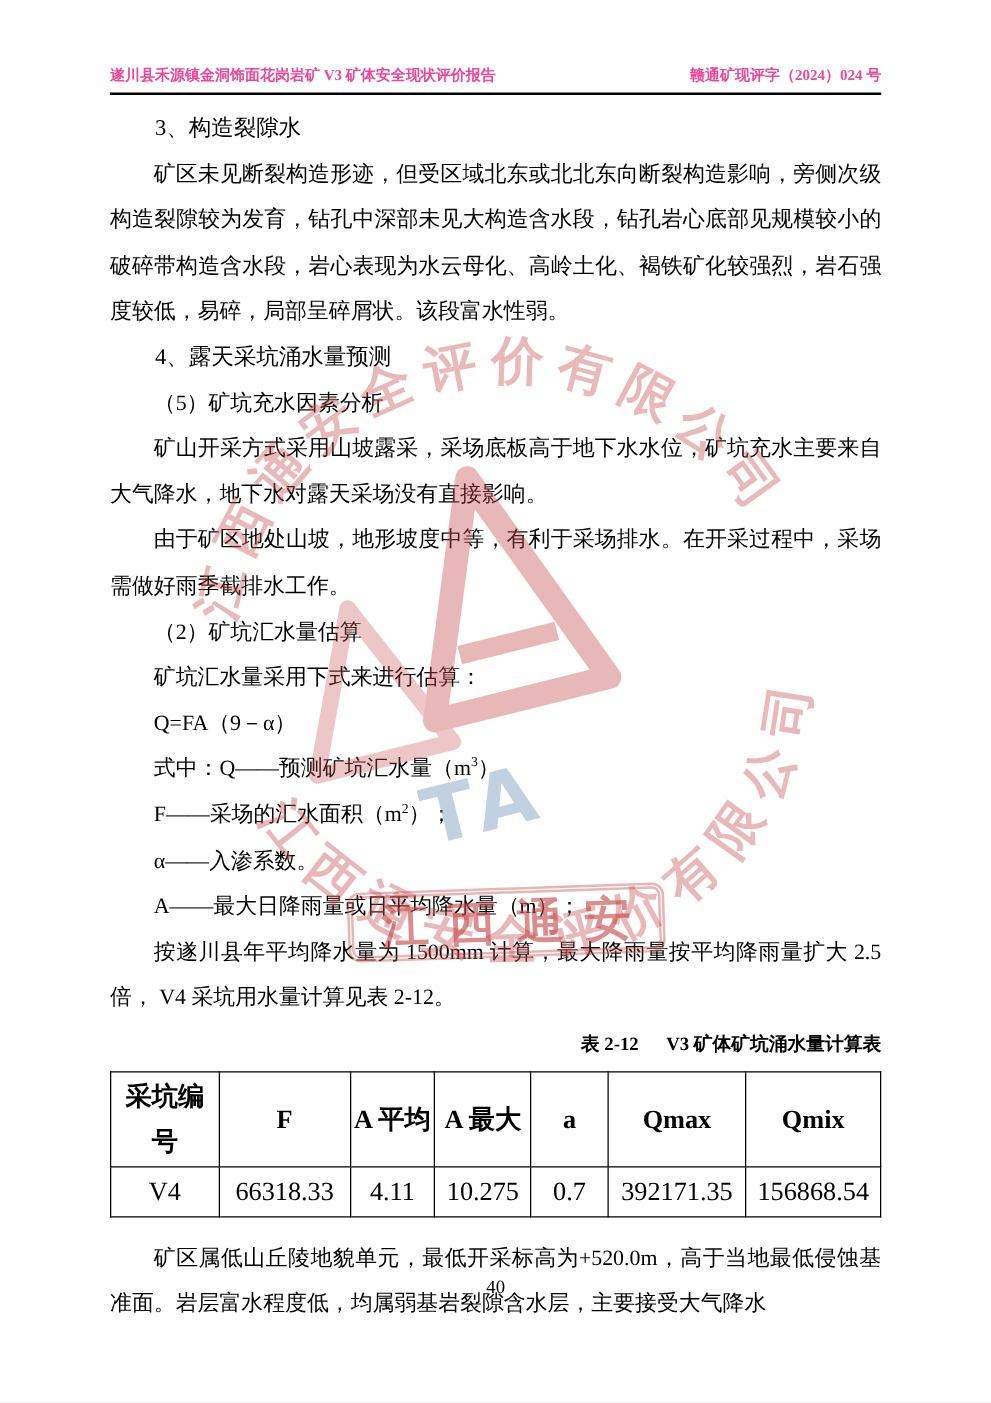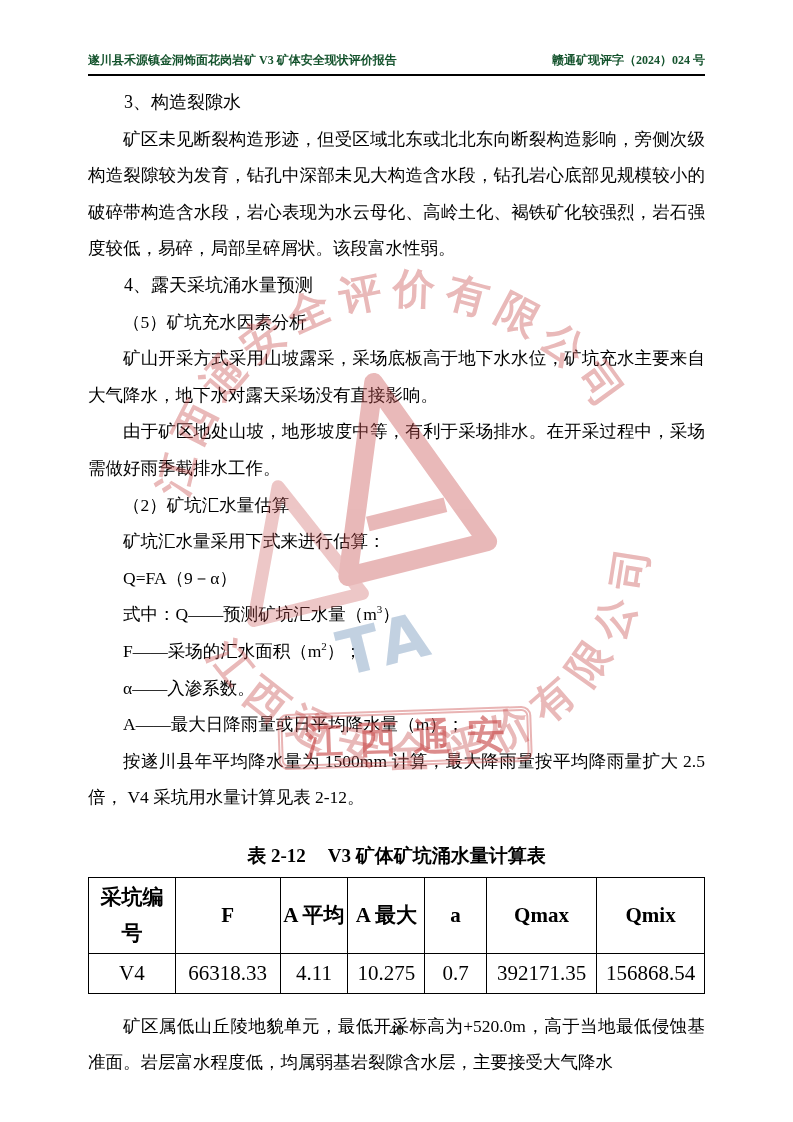--- a/index.html
+++ b/index.html
@@ -12,39 +12,39 @@
     font-family:"Liberation Serif","DejaVu Serif",serif;
     color:#000;
     overflow:hidden;
   }
   
   .doc-header {
     position:absolute; top:52px; left:88px; right:88px;
     display:flex; justify-content:space-between; align-items:flex-end;
     border-bottom:2px solid #000;
     padding-bottom:5px;
-    font-size:12px; font-weight:bold; color:#14532d;
+    font-size:12px; font-weight:bold; color:#ec4899;
     z-index:1;
   }
   .doc-header .hdr-left { max-width:60%; }
   .doc-header .hdr-right { white-space:nowrap; }
   
   .doc-main {
     position:absolute; top:84px; left:88px; width:617px;
     font-size:17.5px; line-height:36.6px;
     z-index:1;
   }
   .para { text-indent:2em; text-align:justify; }
   .para.nojust { text-align:left; }
   .heading { font-weight:normal; text-indent:2em; font-size:18px; }
   sup { font-size:11px; line-height:0; }
   
   .table-caption {
-    margin-top:24px;
-    text-align:center; font-weight:bold; font-size:19px;
+    margin-top:4px;
+    text-align:right; font-weight:bold; font-size:15px;
     line-height:32px;
   }
   .table-caption .cap-label { margin-right:22px; }
   table.data-table {
     width:100%; border-collapse:collapse; margin-top:5px;
     font-size:21px;
   }
   .data-table th, .data-table td {
     border:1px solid #000;
     text-align:center; vertical-align:middle;

